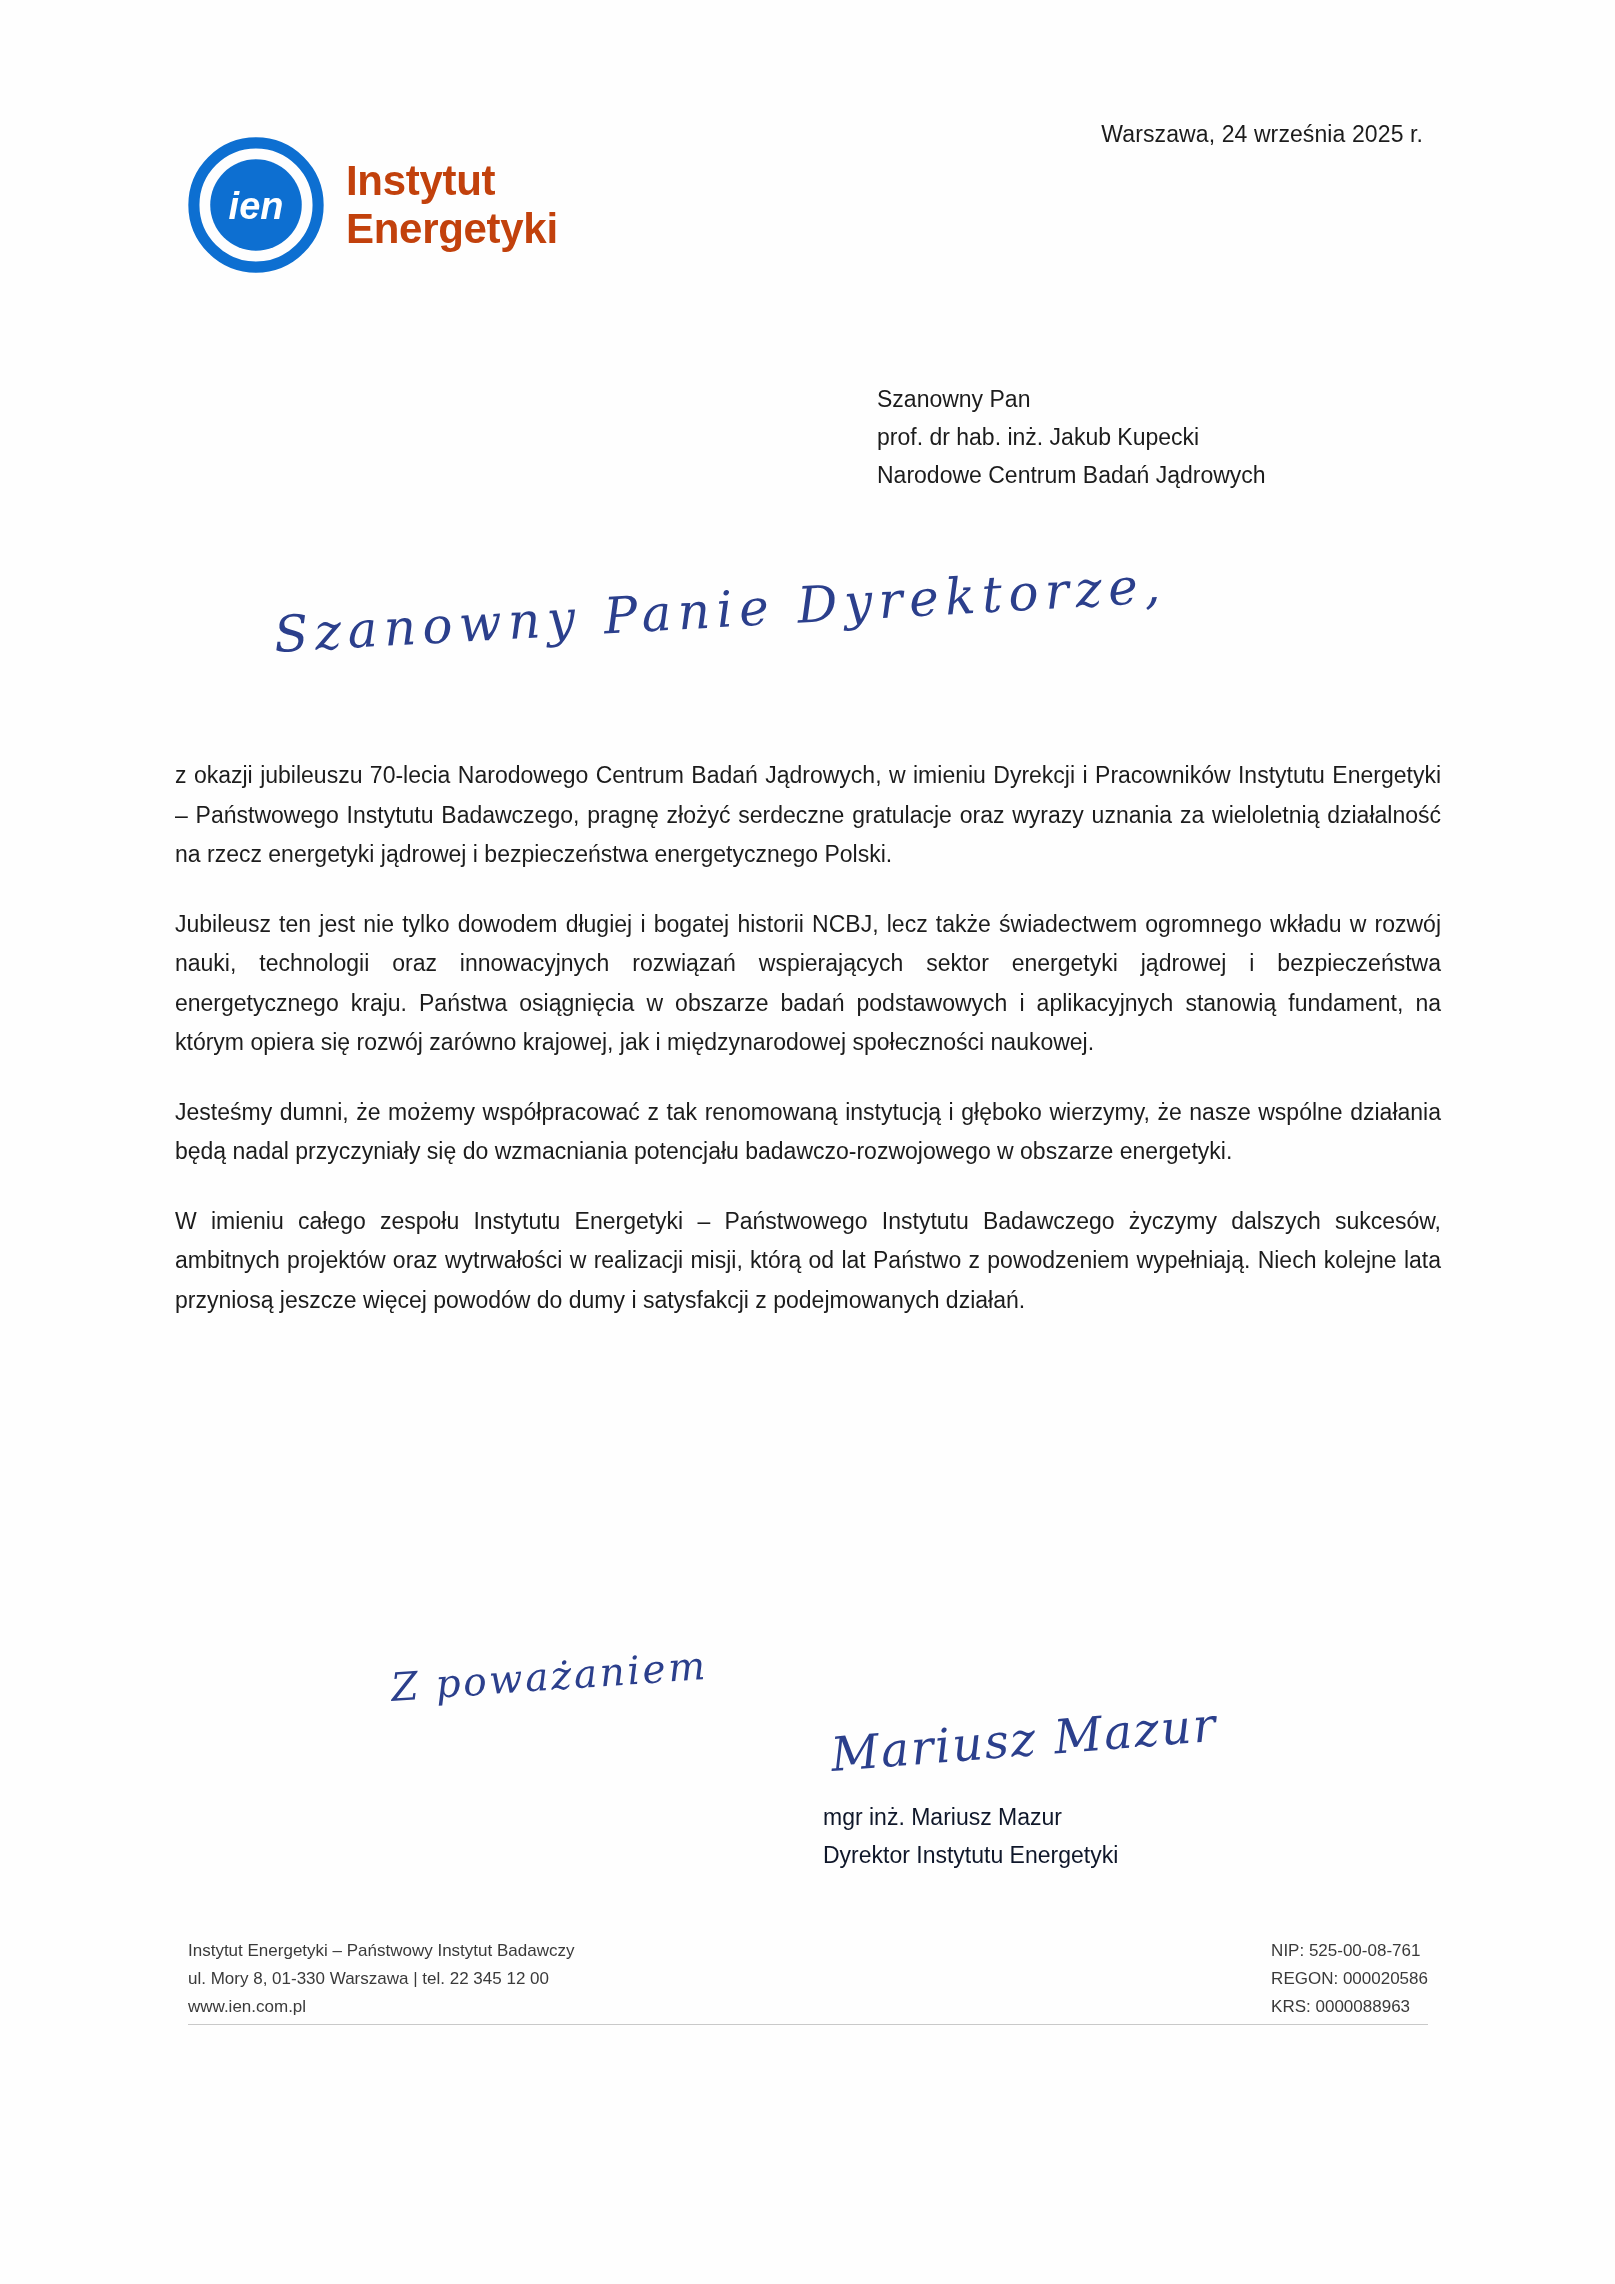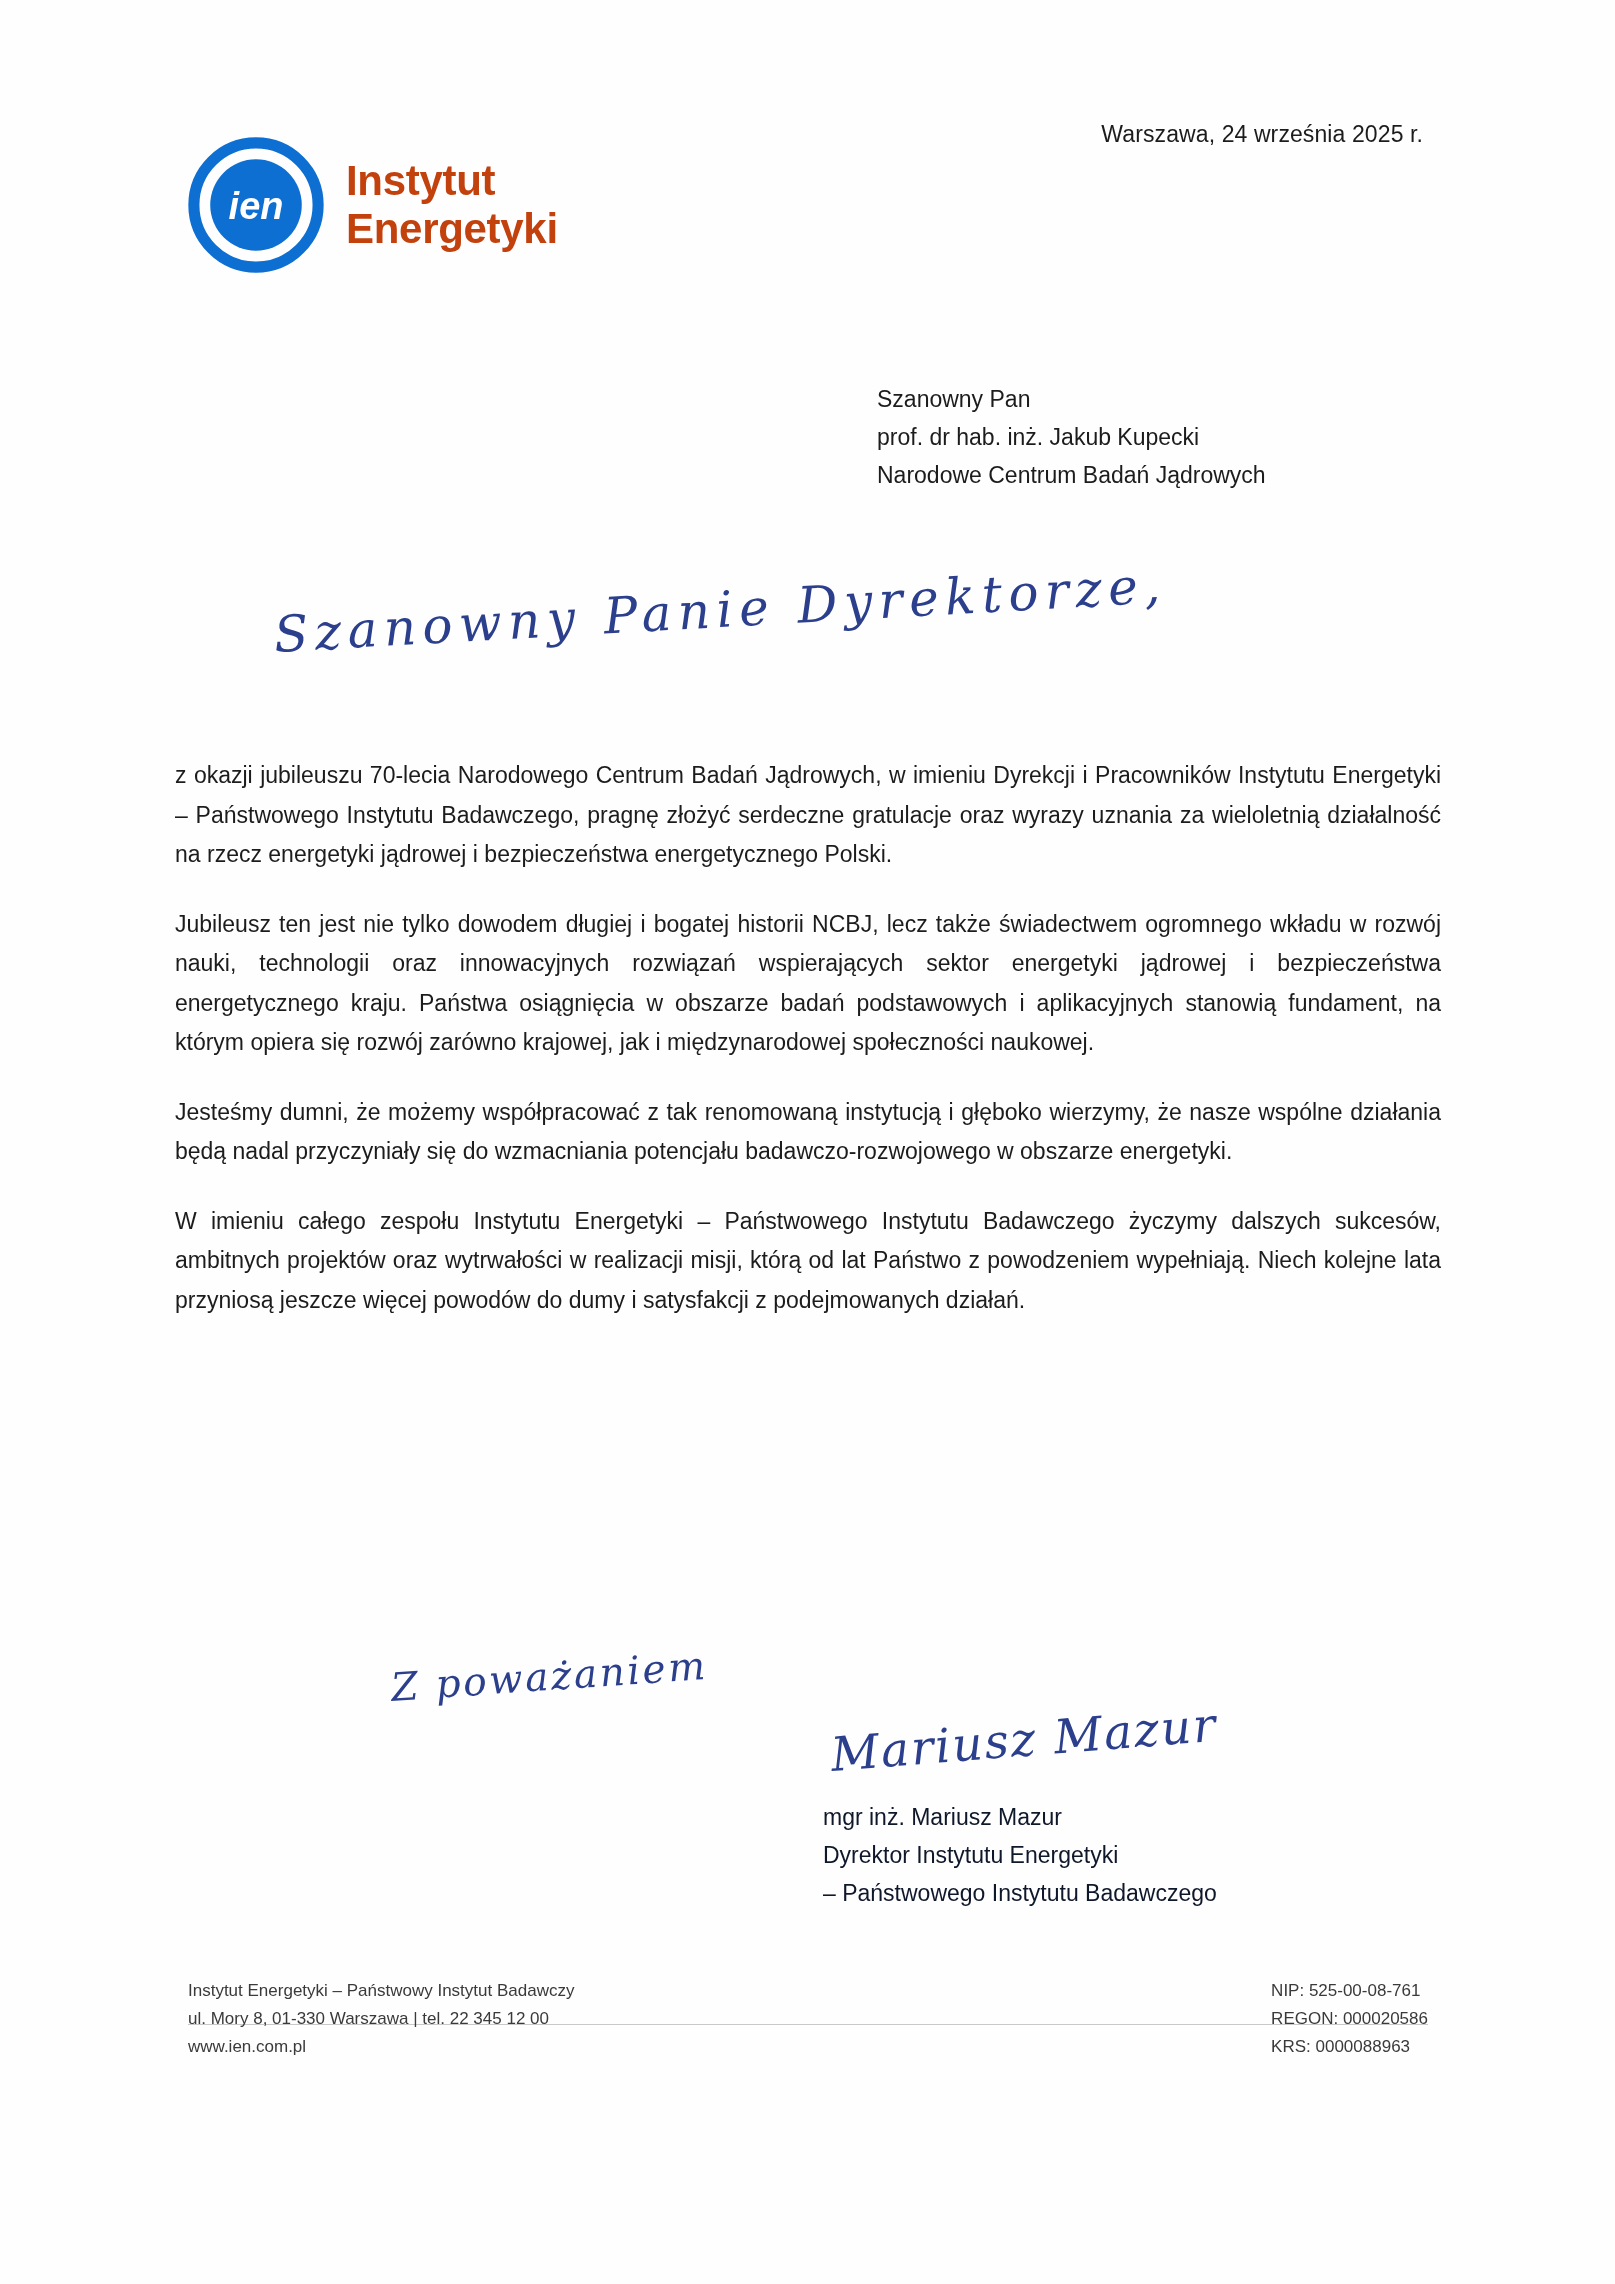--- a/index.html
+++ b/index.html
@@ -149,21 +149,21 @@
     left: 188px;
     right: 188px;
     top: 2024px;
     height: 0.7px;
     background: #c9c9c9;
   }
   .footer {
     position: absolute;
     left: 188px;
     right: 188px;
-    top: 1977px;
+    top: 1937px;
     display: flex;
     justify-content: space-between;
     font-size: 17px;
     line-height: 1.66;
     color: #3a3a3a;
   }
   .footer .right { text-align: left; }
   .footer div div { white-space: nowrap; }
 </style>
 </head>
@@ -202,21 +202,20 @@
     <p>Jesteśmy dumni, że możemy współpracować z tak renomowaną instytucją i głęboko wierzymy, że nasze wspólne działania będą nadal przyczyniały się do wzmacniania potencjału badawczo-rozwojowego w obszarze energetyki.</p>
     <p>W imieniu całego zespołu Instytutu Energetyki – Państwowego Instytutu Badawczego życzymy dalszych sukcesów, ambitnych projektów oraz wytrwałości w realizacji misji, którą od lat Państwo z powodzeniem wypełniają. Niech kolejne lata przyniosą jeszcze więcej powodów do dumy i satysfakcji z podejmowanych działań.</p>
   </div>
 
   <div class="hand closing-hand">Z poważaniem</div>
   <div class="hand signature-hand">Mariusz Mazur</div>
 
   <div class="signature-block">
     <div>mgr inż. Mariusz Mazur</div>
     <div>Dyrektor Instytutu Energetyki</div>
-    <div>– Państwowego Instytutu Badawczego</div>
   </div>
 
   <div class="footer-rule"></div>
   <div class="footer">
     <div class="left">
       <div>Instytut Energetyki – Państwowy Instytut Badawczy</div>
       <div>ul. Mory 8, 01-330 Warszawa | tel. 22 345 12 00</div>
       <div>www.ien.com.pl</div>
     </div>
     <div class="right">

